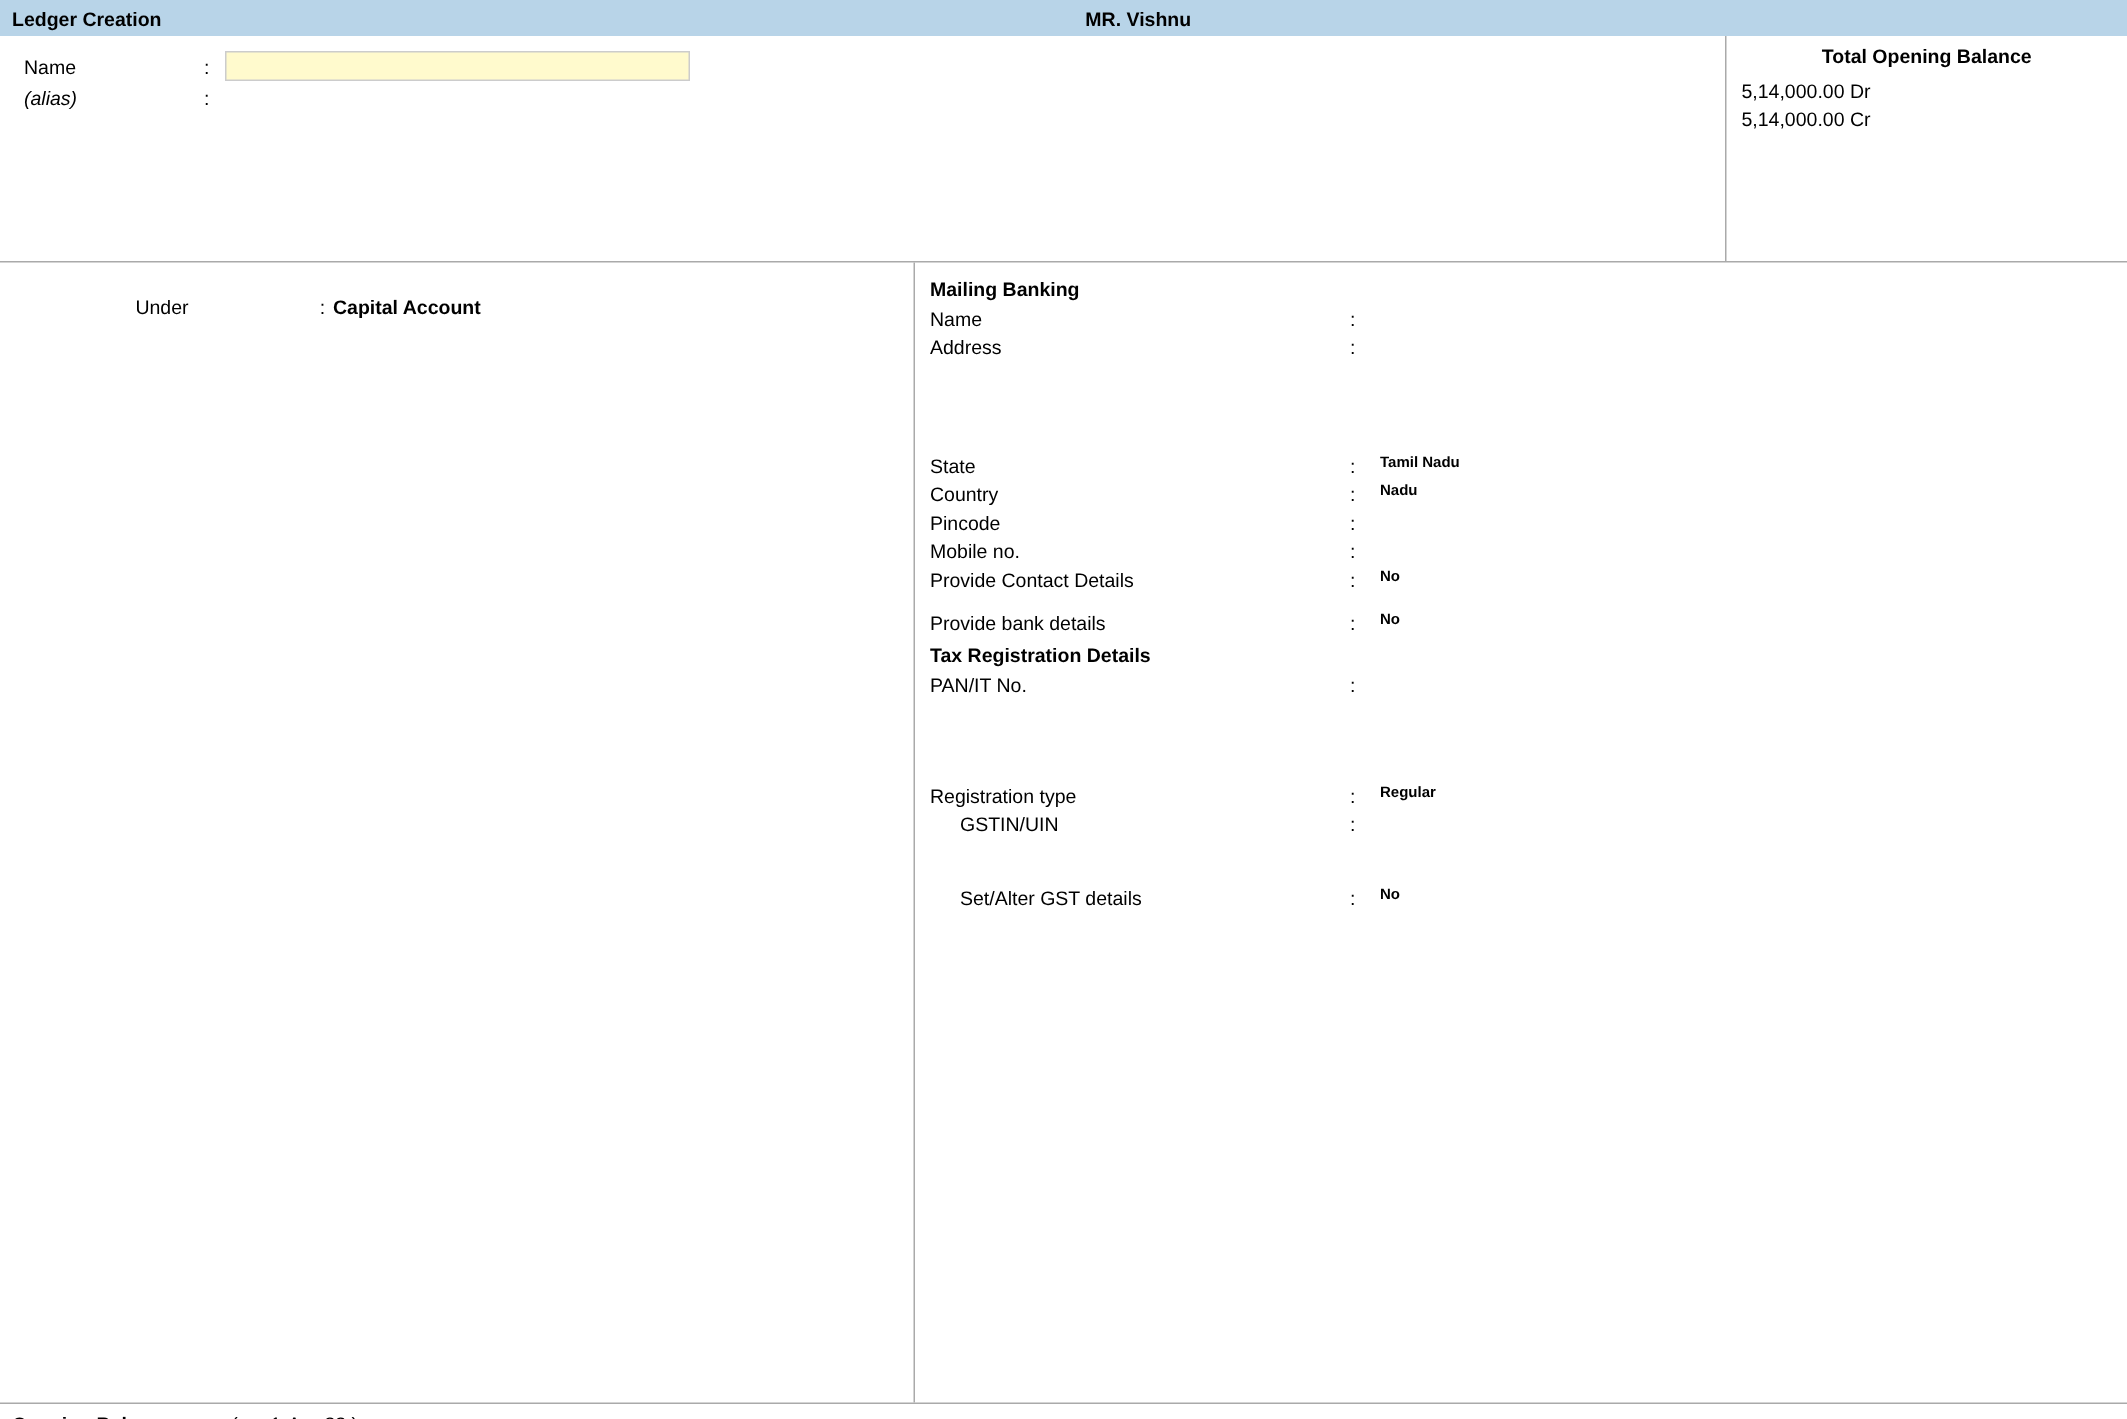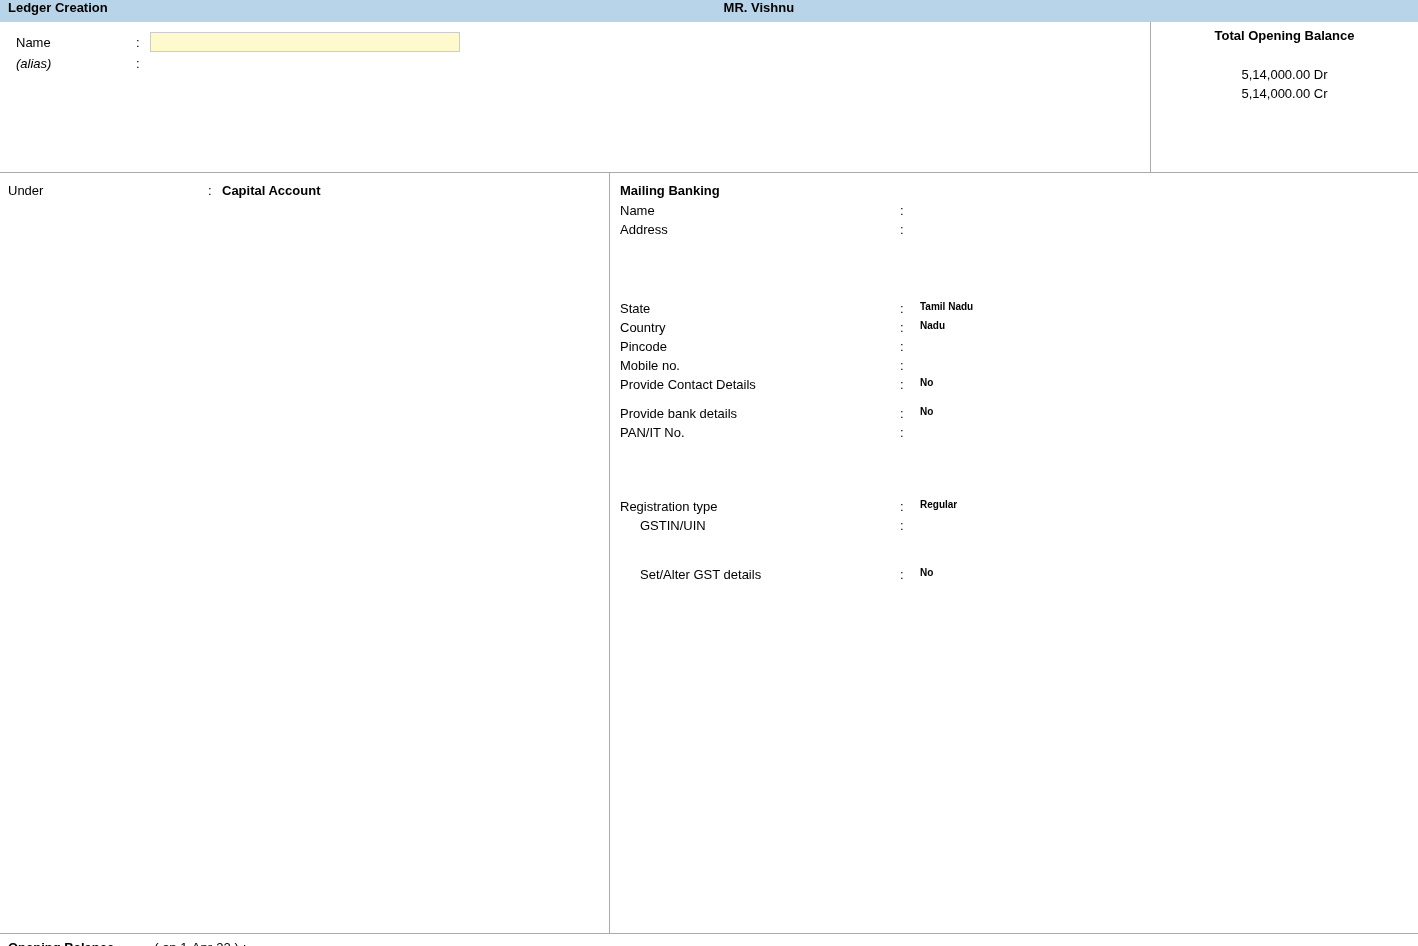--- a/index.html
+++ b/index.html
@@ -8,24 +8,24 @@
       font-size: 13px;
       background: #fff;
       color: #000;
       width: 1418px;
       min-height: 946px;
     }
 
     
     .header {
       display: flex;
-      align-items: flex-start;
+      align-items: center;
       background: #b8d4e8;
       height: 22px;
-      padding: 0 8px;
+      padding: 12px 8px;
     }
     .header-title {
       font-weight: bold;
       font-size: 13px;
       color: #000;
     }
     .header-user {
       flex: 1;
       text-align: center;
       font-weight: bold;
@@ -73,21 +73,22 @@
       width: 610px;
       min-height: 760px;
       border-right: 1px solid #aaa;
       padding: 10px 8px;
       position: relative;
     }
 
     .under-row {
       display: flex;
       align-items: center;
-      margin-top: 0;
+      margin-top: 12px;
+      text-align: center;
     }
     .under-label {
       width: 200px;
       font-size: 13px;
     }
     .under-colon {
       width: 14px;
       font-size: 13px;
     }
     .under-value {
@@ -150,25 +151,25 @@
     }
 
     .section-gap {
       height: 10px;
     }
 
     .total-header {
       font-weight: bold;
       font-size: 13px;
       text-align: center;
-      margin-bottom: 24px;
+      margin-bottom: 8px;
     }
 
     .total-row {
-      text-align: center;
+      text-align: left;
       font-size: 13px;
       margin-bottom: 4px;
     }
 
     
     .footer {
       border-top: 1px solid #aaa;
       display: flex;
       padding: 6px 8px;
       align-items: center;
@@ -318,20 +319,21 @@
 
       <div class="section-gap"></div>
 
 
       <div class="field-row">
         <span class="field-label">Provide bank details</span>
         <span class="field-colon">:</span>
         <span class="field-value-bold">No</span>
       </div>
 
+      <div class="section-header">Tax Registration Details</div>
 
       <div class="field-row">
         <span class="field-label">PAN/IT No.</span>
         <span class="field-colon">:</span>
         <span class="field-value"></span>
       </div>
 
       <div class="pan-spacer"></div>
 
       <div class="field-row">

